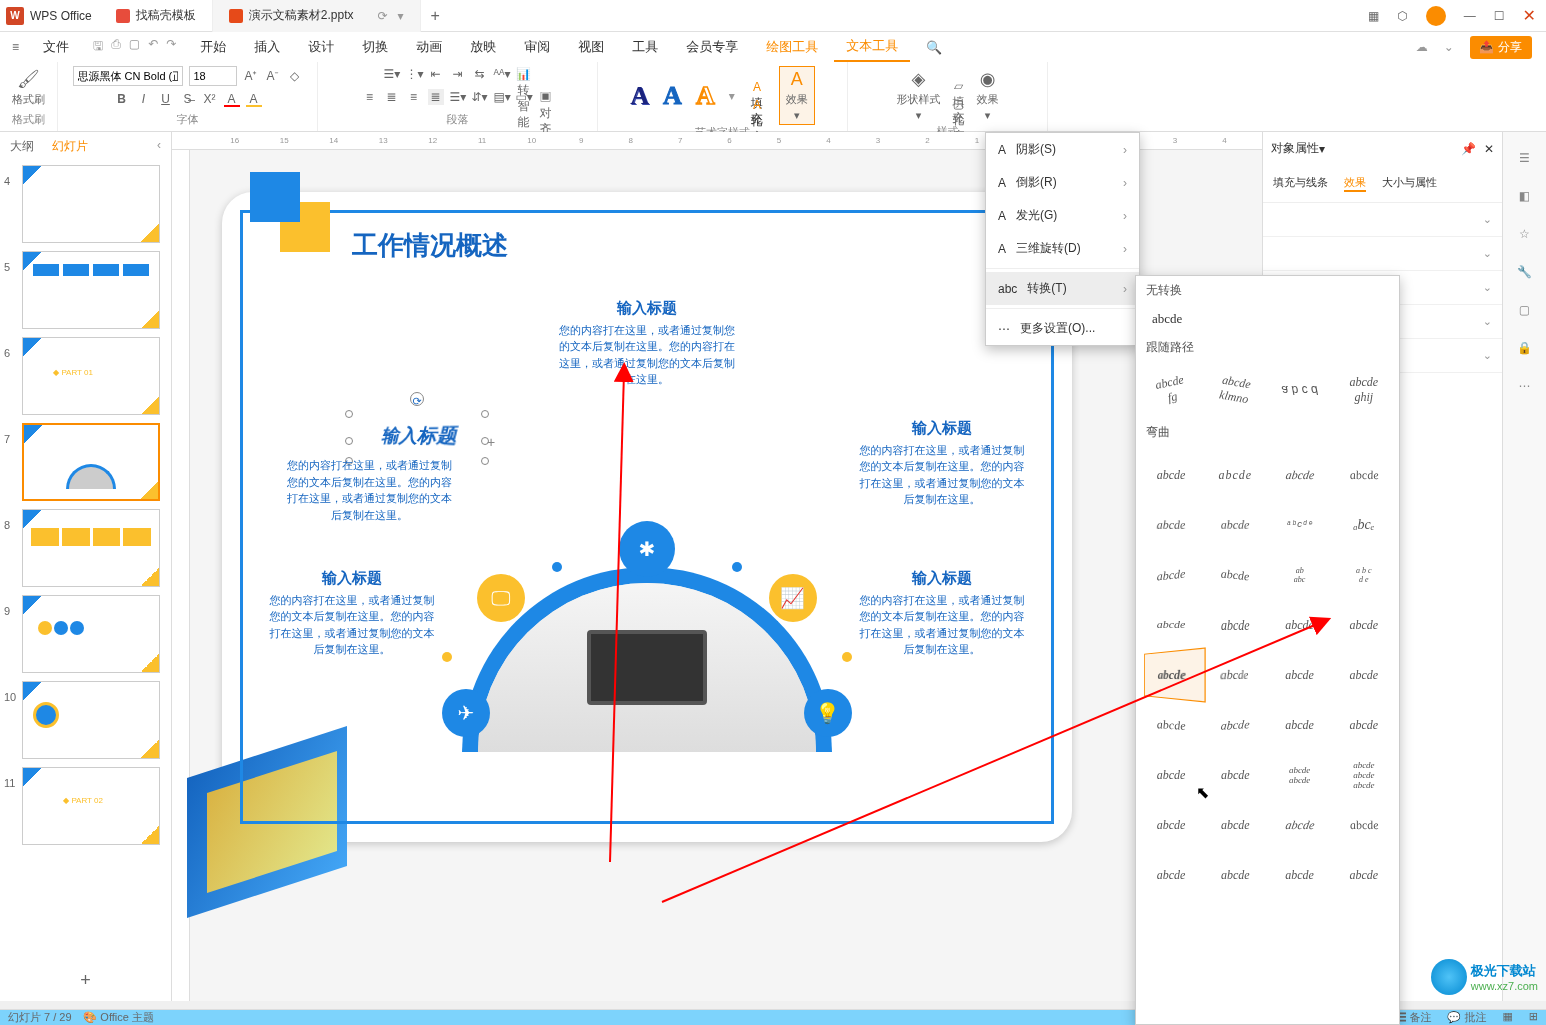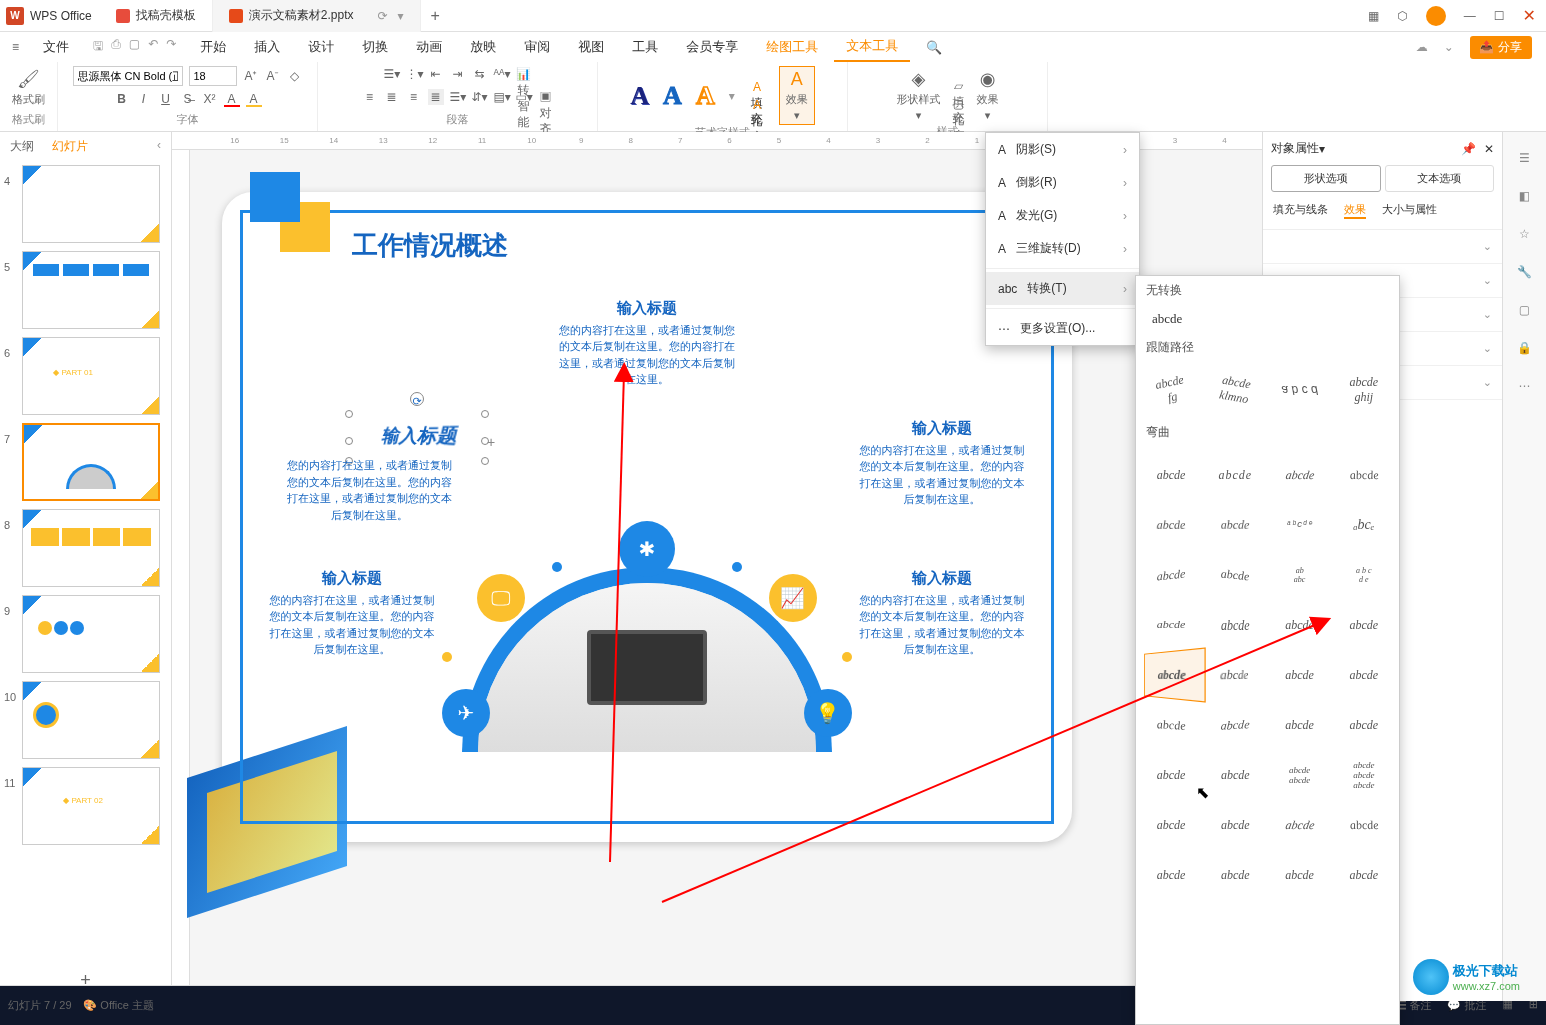--- a/index.html
+++ b/index.html
@@ -109,28 +109,28 @@
 .rpanel .rtab.active{background:#fff;border-color:#aaa;}
 .rpanel .subhead{display:flex;gap:16px;padding:10px;font-size:11px;border-bottom:1px solid #eee;}
 .rpanel .subhead span.active{color:#fb8c00;border-bottom:2px solid #fb8c00;}
 .rpanel .prop{padding:10px;font-size:11px;display:flex;align-items:center;border-bottom:1px solid #f0f0f0;}
 .rpanel .prop .arr{margin-left:auto;color:#999;}
 
 .rsidebar{position:absolute;right:0;top:0;width:44px;bottom:0;background:#f8f8f8;border-left:1px solid #ddd;z-index:5;display:flex;flex-direction:column;align-items:center;gap:18px;padding-top:16px;}
 .rsidebar .ric{width:20px;height:20px;color:#888;display:flex;align-items:center;justify-content:center;}
 
 
-.status{position:absolute;bottom:0;left:0;right:0;height:40px;background:#0f172a;border-top:1px solid #ddd;display:flex;align-items:center;padding:0 8px;font-size:11px;color:#666;gap:12px;}
+.status{position:absolute;bottom:0;left:0;right:0;height:16px;background:#7dd3fc;border-top:1px solid #ddd;display:flex;align-items:center;padding:0 8px;font-size:11px;color:#666;gap:12px;}
 .status .sright{margin-left:auto;display:flex;gap:16px;}
 
 
 .arrow-svg{position:absolute;pointer-events:none;z-index:30;}
 
 
-.watermark{position:absolute;right:26px;bottom:30px;z-index:40;display:flex;align-items:center;gap:4px;}
+.watermark{position:absolute;right:8px;bottom:30px;z-index:40;display:flex;align-items:center;gap:4px;}
 .watermark .wm-icon{width:36px;height:36px;background:radial-gradient(circle,#4fc3f7,#0288d1);border-radius:50%;}
 .watermark .wm-text{font-size:13px;}
 .watermark .wm-text .cn{color:#0288d1;font-weight:bold;}
 .watermark .wm-text .url{color:#4caf50;font-size:11px;}
 
 .cursor{position:absolute;z-index:50;font-size:16px;color:#000;}
 </style>
 </head>
 <body>
 
@@ -464,24 +464,20 @@
             <path d="M0,0 L10,5 L0,10 z" fill="red"></path>
           </marker>
         </defs>
       <line x1="10" y1="290" x2="670" y2="10" stroke="red" stroke-width="2" marker-end="url(#ah2)"></line>
     </svg>
 
   </div>
 
   <div class="rpanel">
     <div class="rhead"><span>对象属性</span> ▾<span class="pin">📌</span><span>✕</span></div>
-    <div class="rtabs">
-      <div class="rtab active">形状选项</div>
-      <div class="rtab">文本选项</div>
-    </div>
     <div class="subhead">
       <span>填充与线条</span>
       <span class="active">效果</span>
       <span>大小与属性</span>
     </div>
     <div class="prop">
         <span class="arr">⌄</span>
       </div>
     <div class="prop">
         <span class="arr">⌄</span>

